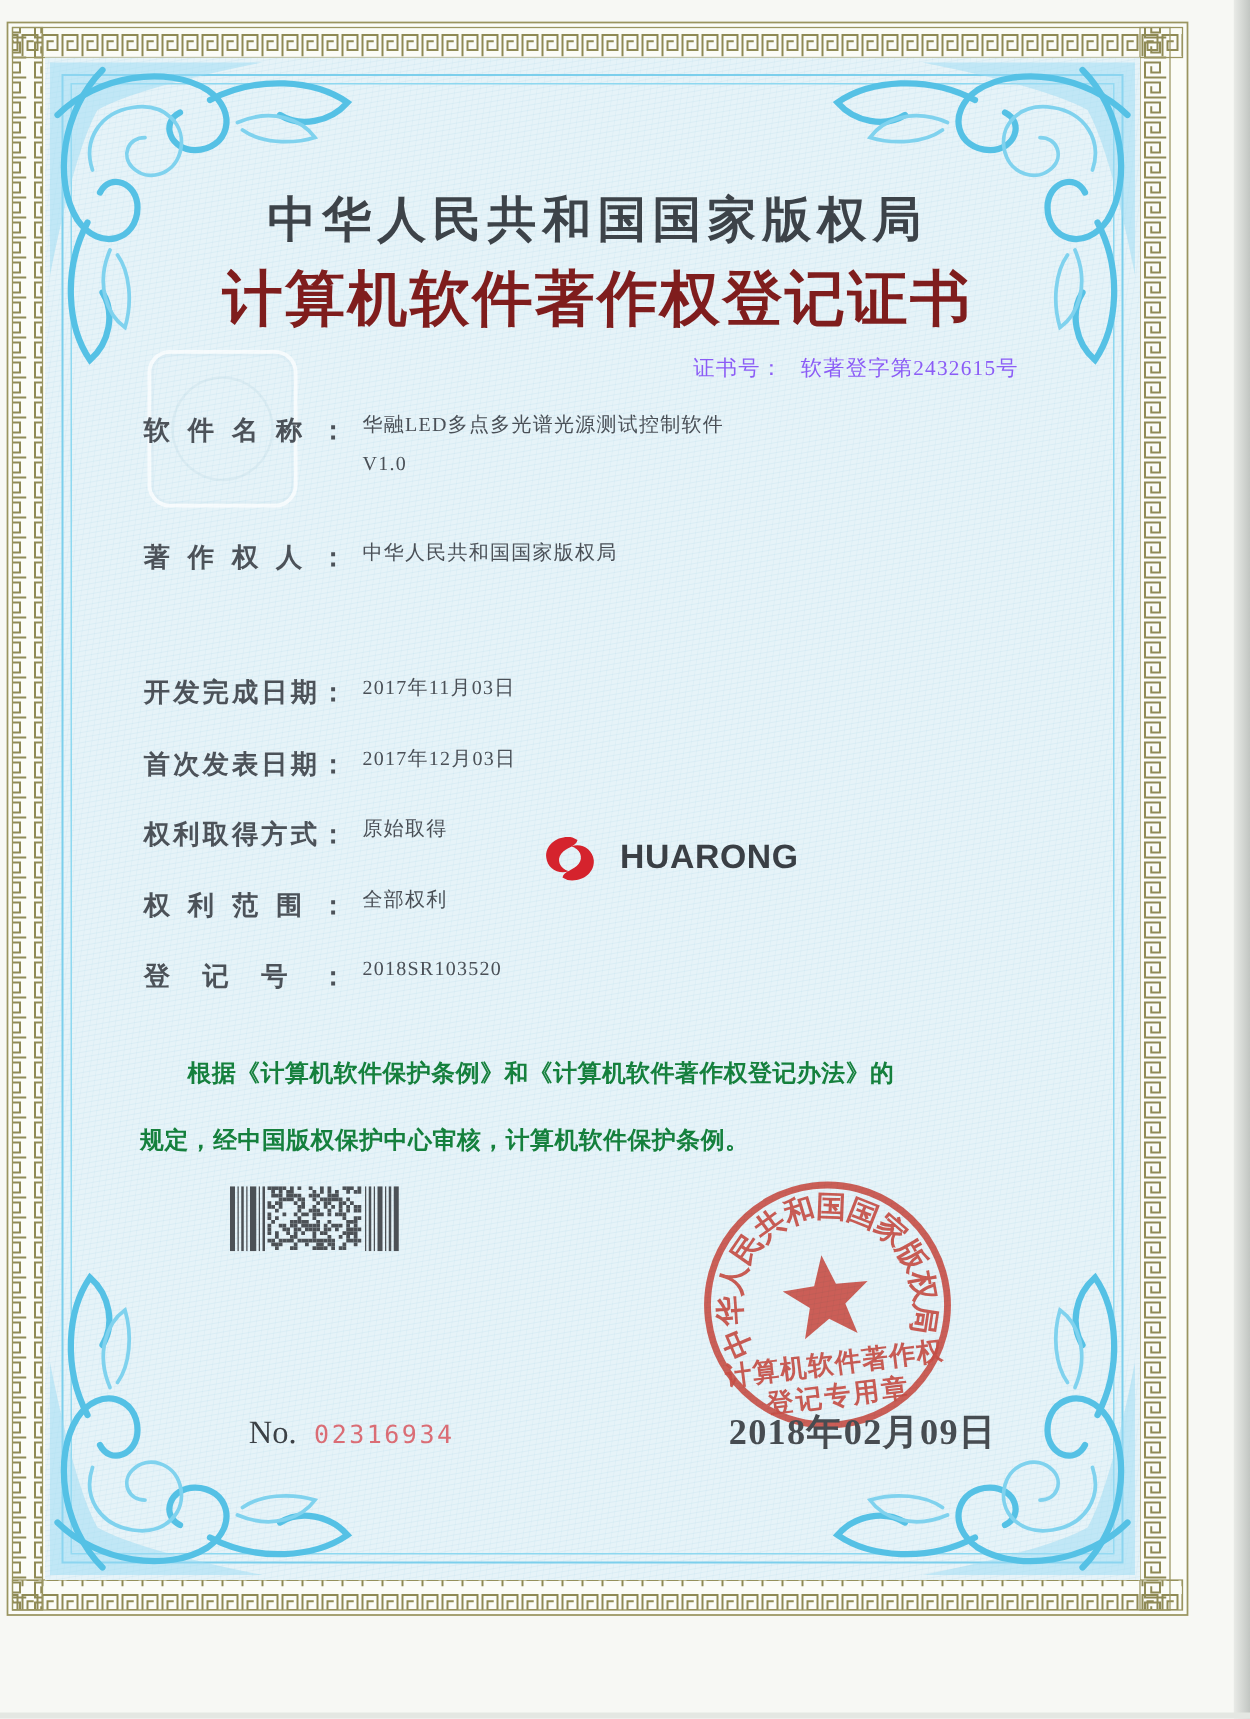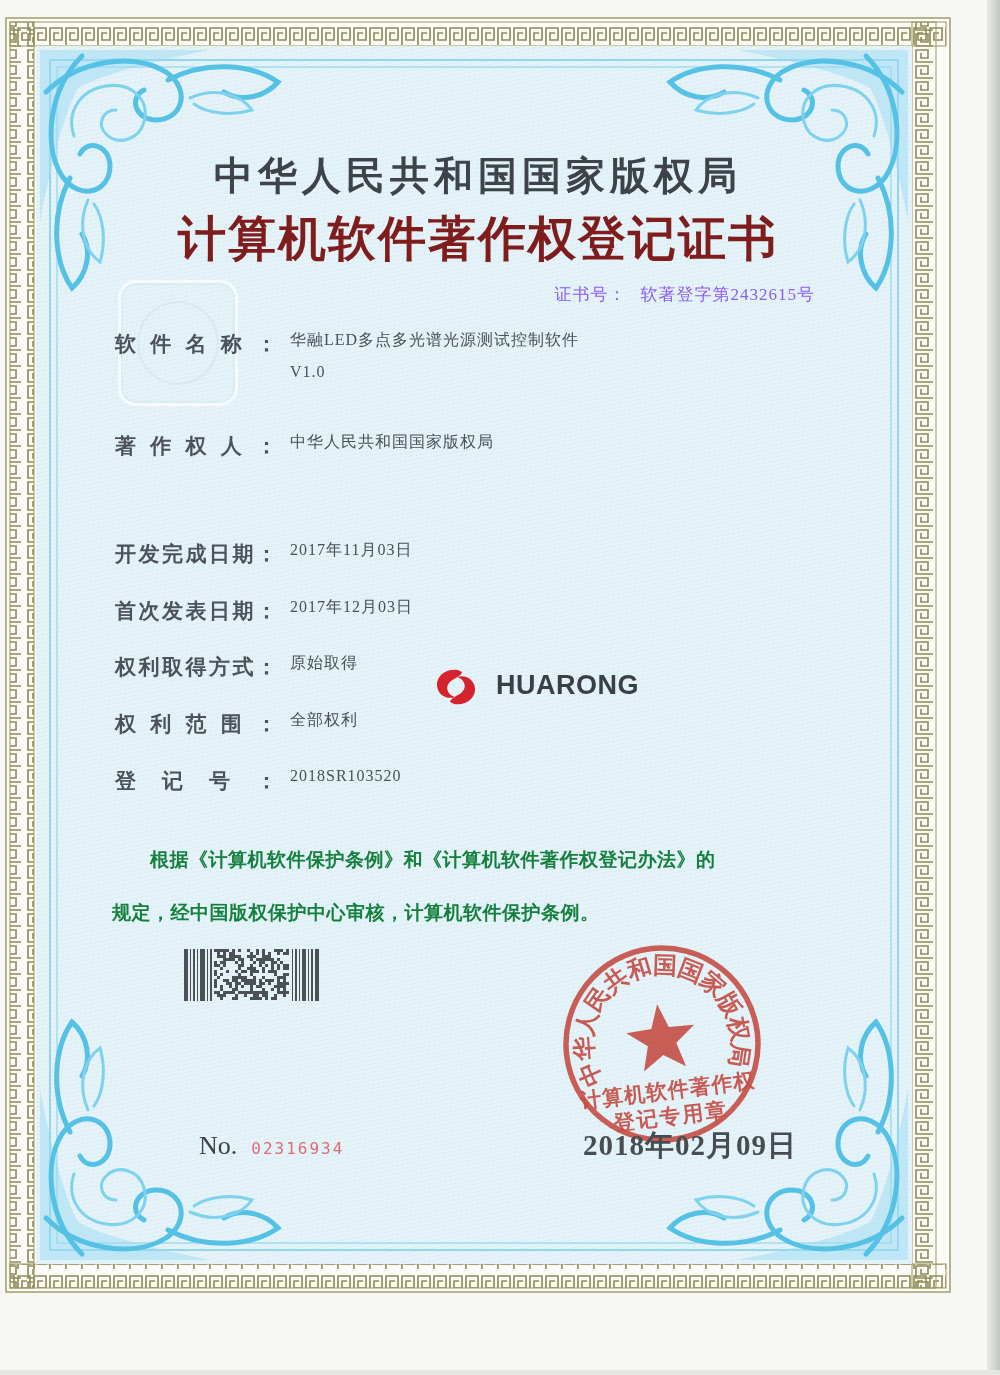--- a/index.html
+++ b/index.html
@@ -48,21 +48,21 @@
   .barcode{position:absolute;left:184px;top:949px;width:138px;height:52px;}
 
   .seal{position:absolute;left:550px;top:932px;width:224px;height:224px;opacity:.88;
     mix-blend-mode:multiply;}
   .seal-date{position:absolute;left:583px;top:1126px;font-size:29px;font-weight:700;
     color:#474c51;letter-spacing:1px;}
 
   .serial{position:absolute;left:155px;top:1131px;}
   .serial-label{font-size:26px;color:#3c4146;margin-right:14px;margin-left:44px;}
   .serial-value{font-family:"DejaVu Sans Mono","Liberation Mono",monospace;
-    font-size:16px;color:#da6d75;letter-spacing:2px;}
+    font-size:20px;color:#da6d75;letter-spacing:2px;}
 </style>
 </head>
 <body>
 
 <div class="page">
 
   <svg class="frame" width="1000" height="1375" viewBox="0 0 1000 1375">
     <defs>
       <pattern id="gk" width="16" height="24" patternUnits="userSpaceOnUse">
         <path d="M2,21 L2,4 L14,4 L14,16 L6,16 L6,9 L11,9" fill="none" stroke="#8f8a55" stroke-width="1.6"></path>

